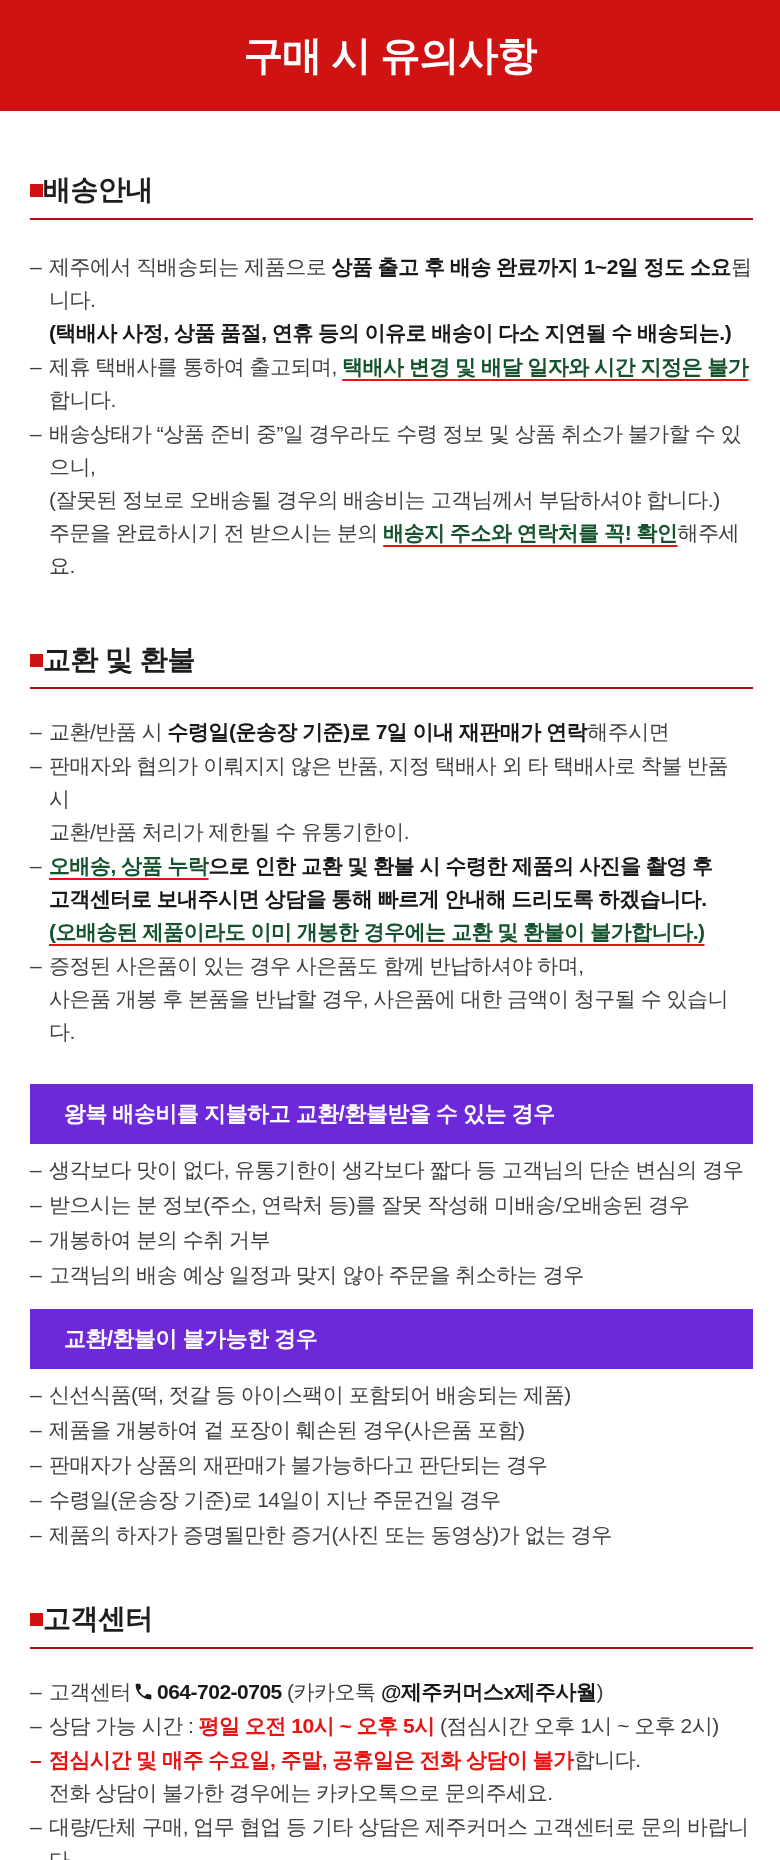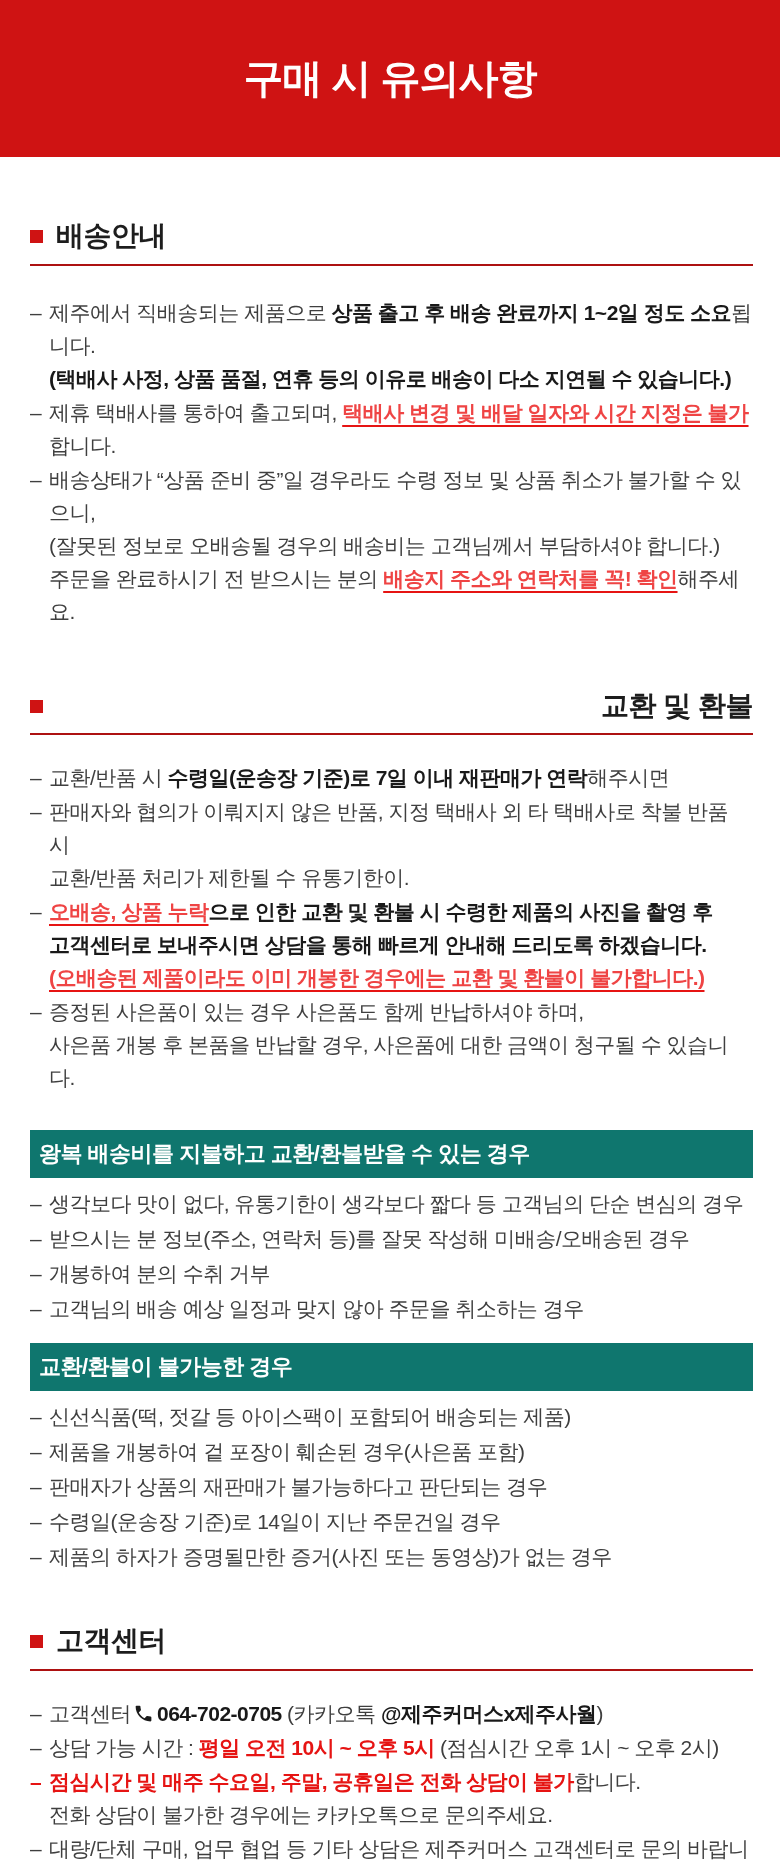--- a/index.html
+++ b/index.html
@@ -3,63 +3,63 @@
 <meta charset="utf-8">
 <style>
   html,body{margin:0;padding:0;background:#ffffff;}
   body{
     width:780px;
     font-family:"Liberation Sans","DejaVu Sans",sans-serif;
     color:#3f3f3f;
     letter-spacing:-0.5px;
   }
   .banner{
-    height:157px;
+    height:111px;
     background:#cf1313;
     display:flex;align-items:center;justify-content:center;
   }
   .banner-title{
     color:#ffffff;
     font-size:40px;
     font-weight:800;
     letter-spacing:-1px;
   }
   .content{padding:0 27px 0 30px;}
-  .sec-header{display:flex;align-items:center;gap:13px;}
+  .sec-header{display:flex;align-items:center;gap:0;}
   .sec-header.s1{margin-top:62px;}
-  .sec-header.s2{margin-top:61px;justify-content:space-between;}
+  .sec-header.s2{margin-top:61px;}
   .sec-header.s3{margin-top:51px;}
   .sq{width:13px;height:13px;background:#cf1313;flex:none;margin-top:2px;}
   .sec-title{
     font-size:28px;font-weight:800;color:#1d1d1d;line-height:1.2;
   }
   .divider{height:2px;background:#ad1111;margin-top:11px;}
   .blist{margin-top:28px;font-size:21px;}
   .blist.l1{margin-top:30px;}
   .blist.l2{margin-top:26px;}
   .blist.l5{margin-top:26px;}
   .bitem{display:flex;margin-bottom:1px;}
   .dash{width:19px;flex:none;line-height:33px;}
   .dash-rb .dash{color:#e61413;font-weight:700;}
   .lines{flex:1;min-width:0;}
   .line{line-height:33px;min-height:33px;}
   .seg-b{font-weight:700;color:#191919;}
   .seg-rb{font-weight:700;color:#e61413;}
   .seg-rbu{
-    font-weight:700;color:#ef4444;
+    font-weight:700;color:#14532d;
     text-decoration:underline;
     text-decoration-color:#e61413;
     text-decoration-thickness:2px;
     text-underline-offset:5px;
     margin-top:28px;
   }
   .case-bar{
-    background:#0f766e;color:#ffffff;
-    height:48px;display:flex;align-items:center;
-    padding-left:9px;
+    background:#6d28d9;color:#ffffff;
+    height:60px;display:flex;align-items:center;
+    padding-left:34px;
     font-size:22px;font-weight:700;
   }
   .case-bar.c1{margin-top:36px;}
   .case-bar.c2{margin-top:18px;}
   .case-list{margin-top:9px;font-size:21px;}
   .case-list .bitem{margin-bottom:2px;}
   .phone-svg{
     width:21px;height:21px;
     fill:#1b1b1b;
     vertical-align:-3px;
@@ -79,21 +79,21 @@
     <span class="sq"></span>
     <span class="sec-title">배송안내</span>
   </div>
   <div class="divider"></div>
 
   <div class="blist l1">
     <div class="bitem">
       <span class="dash">–</span>
       <div class="lines">
         <div class="line"><span>제주에서 직배송되는 제품으로 </span><span class="seg-b">상품 출고 후 배송 완료까지 1~2일 정도 소요</span><span>됩니다.</span></div>
-        <div class="line"><span class="seg-b">(택배사 사정, 상품 품절, 연휴 등의 이유로 배송이 다소 지연될 수 있습니다.)</span></div>
+        <div class="line"><span class="seg-b">(택배사 사정, 상품 품절, 연휴 등의 이유로 배송이 다소 지연될 수 배송되는.)</span></div>
       </div>
     </div>
     <div class="bitem">
       <span class="dash">–</span>
       <div class="lines">
         <div class="line"><span>제휴 택배사를 통하여 출고되며, </span><span class="seg-rbu">택배사 변경 및 배달 일자와 시간 지정은 불가</span><span>합니다.</span></div>
       </div>
     </div>
     <div class="bitem">
       <span class="dash">–</span>

